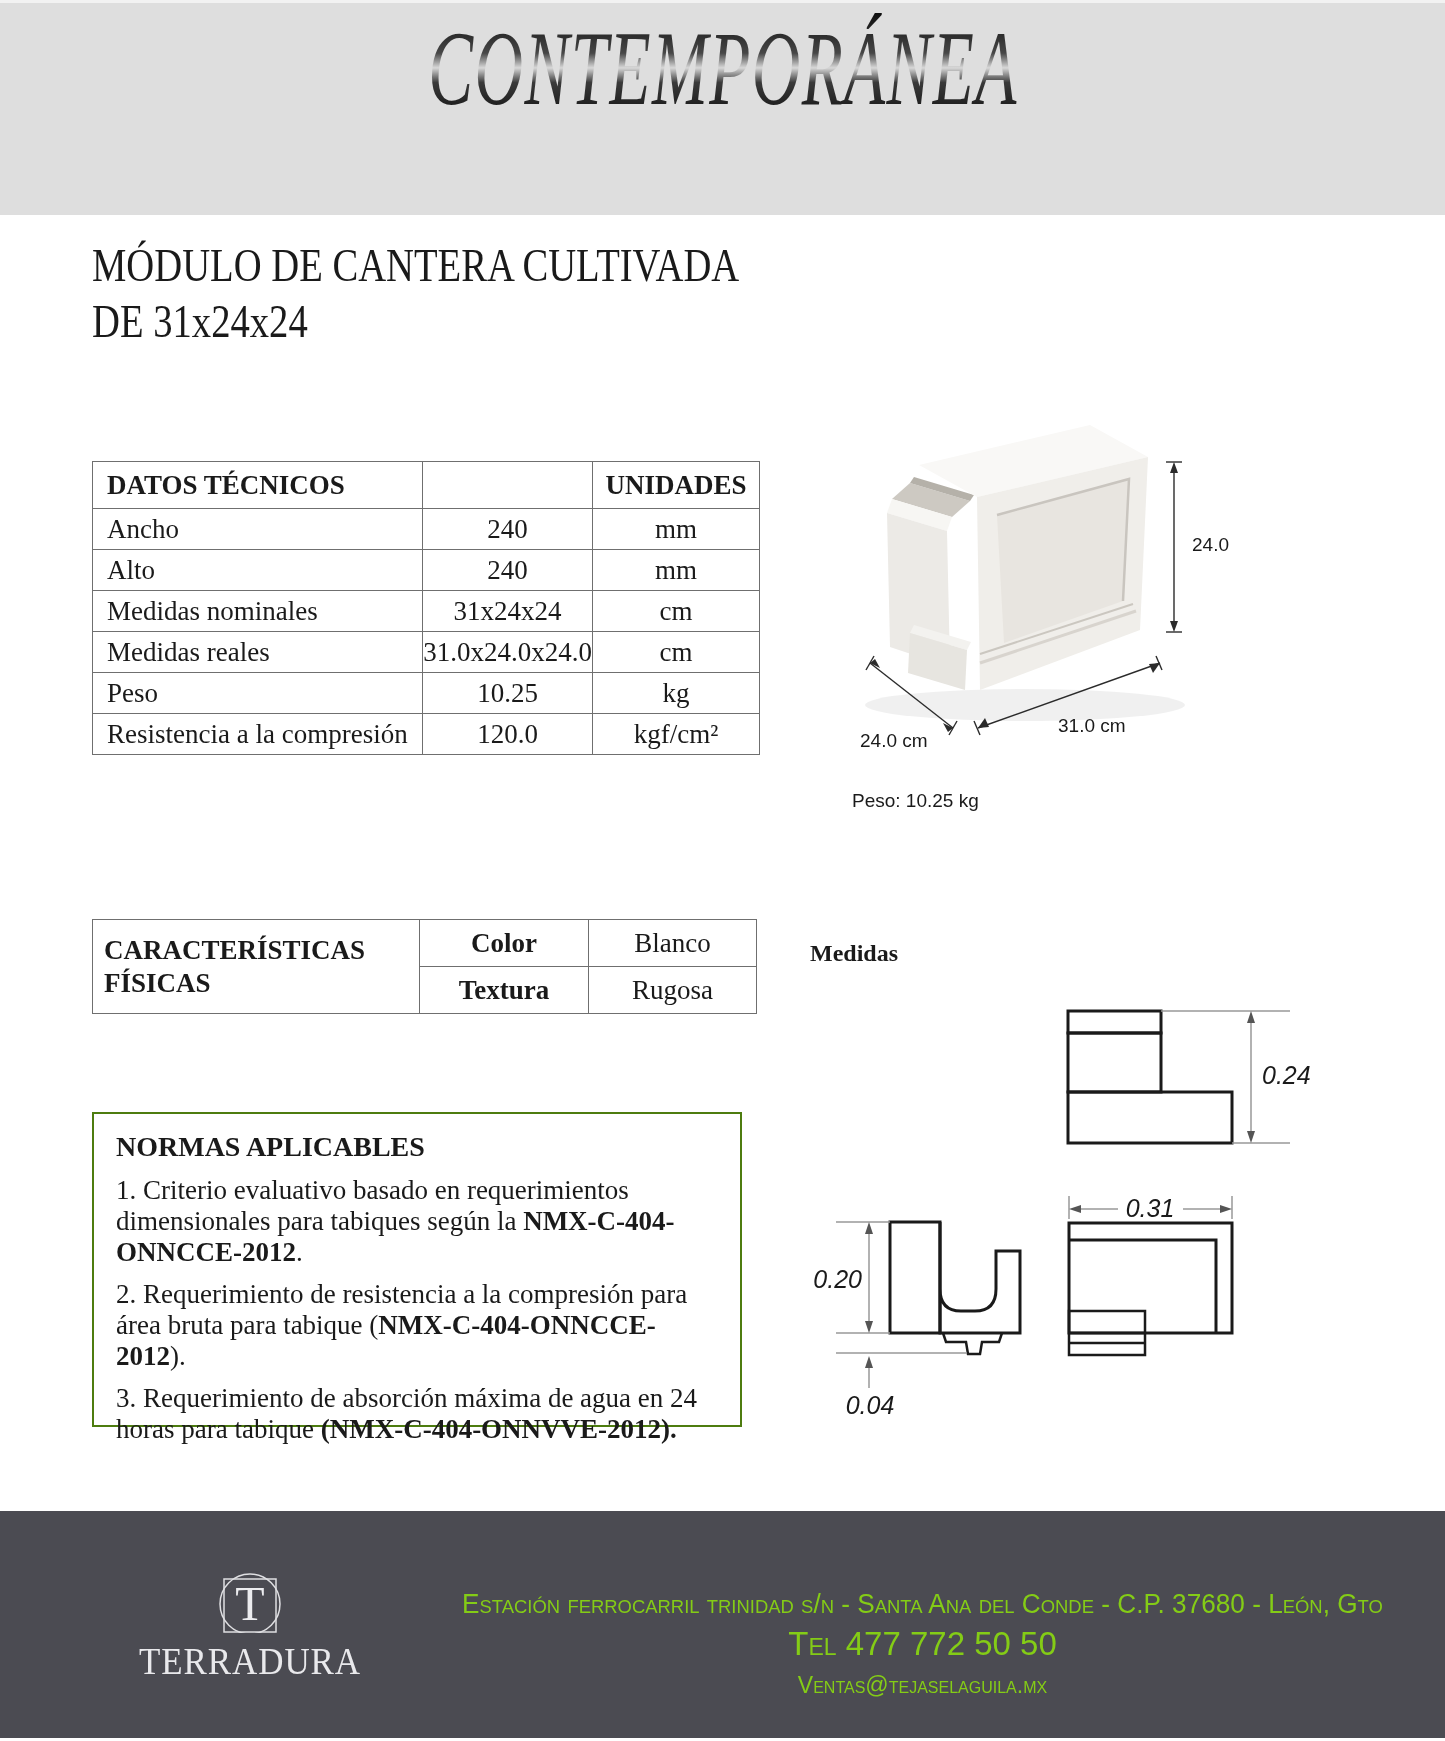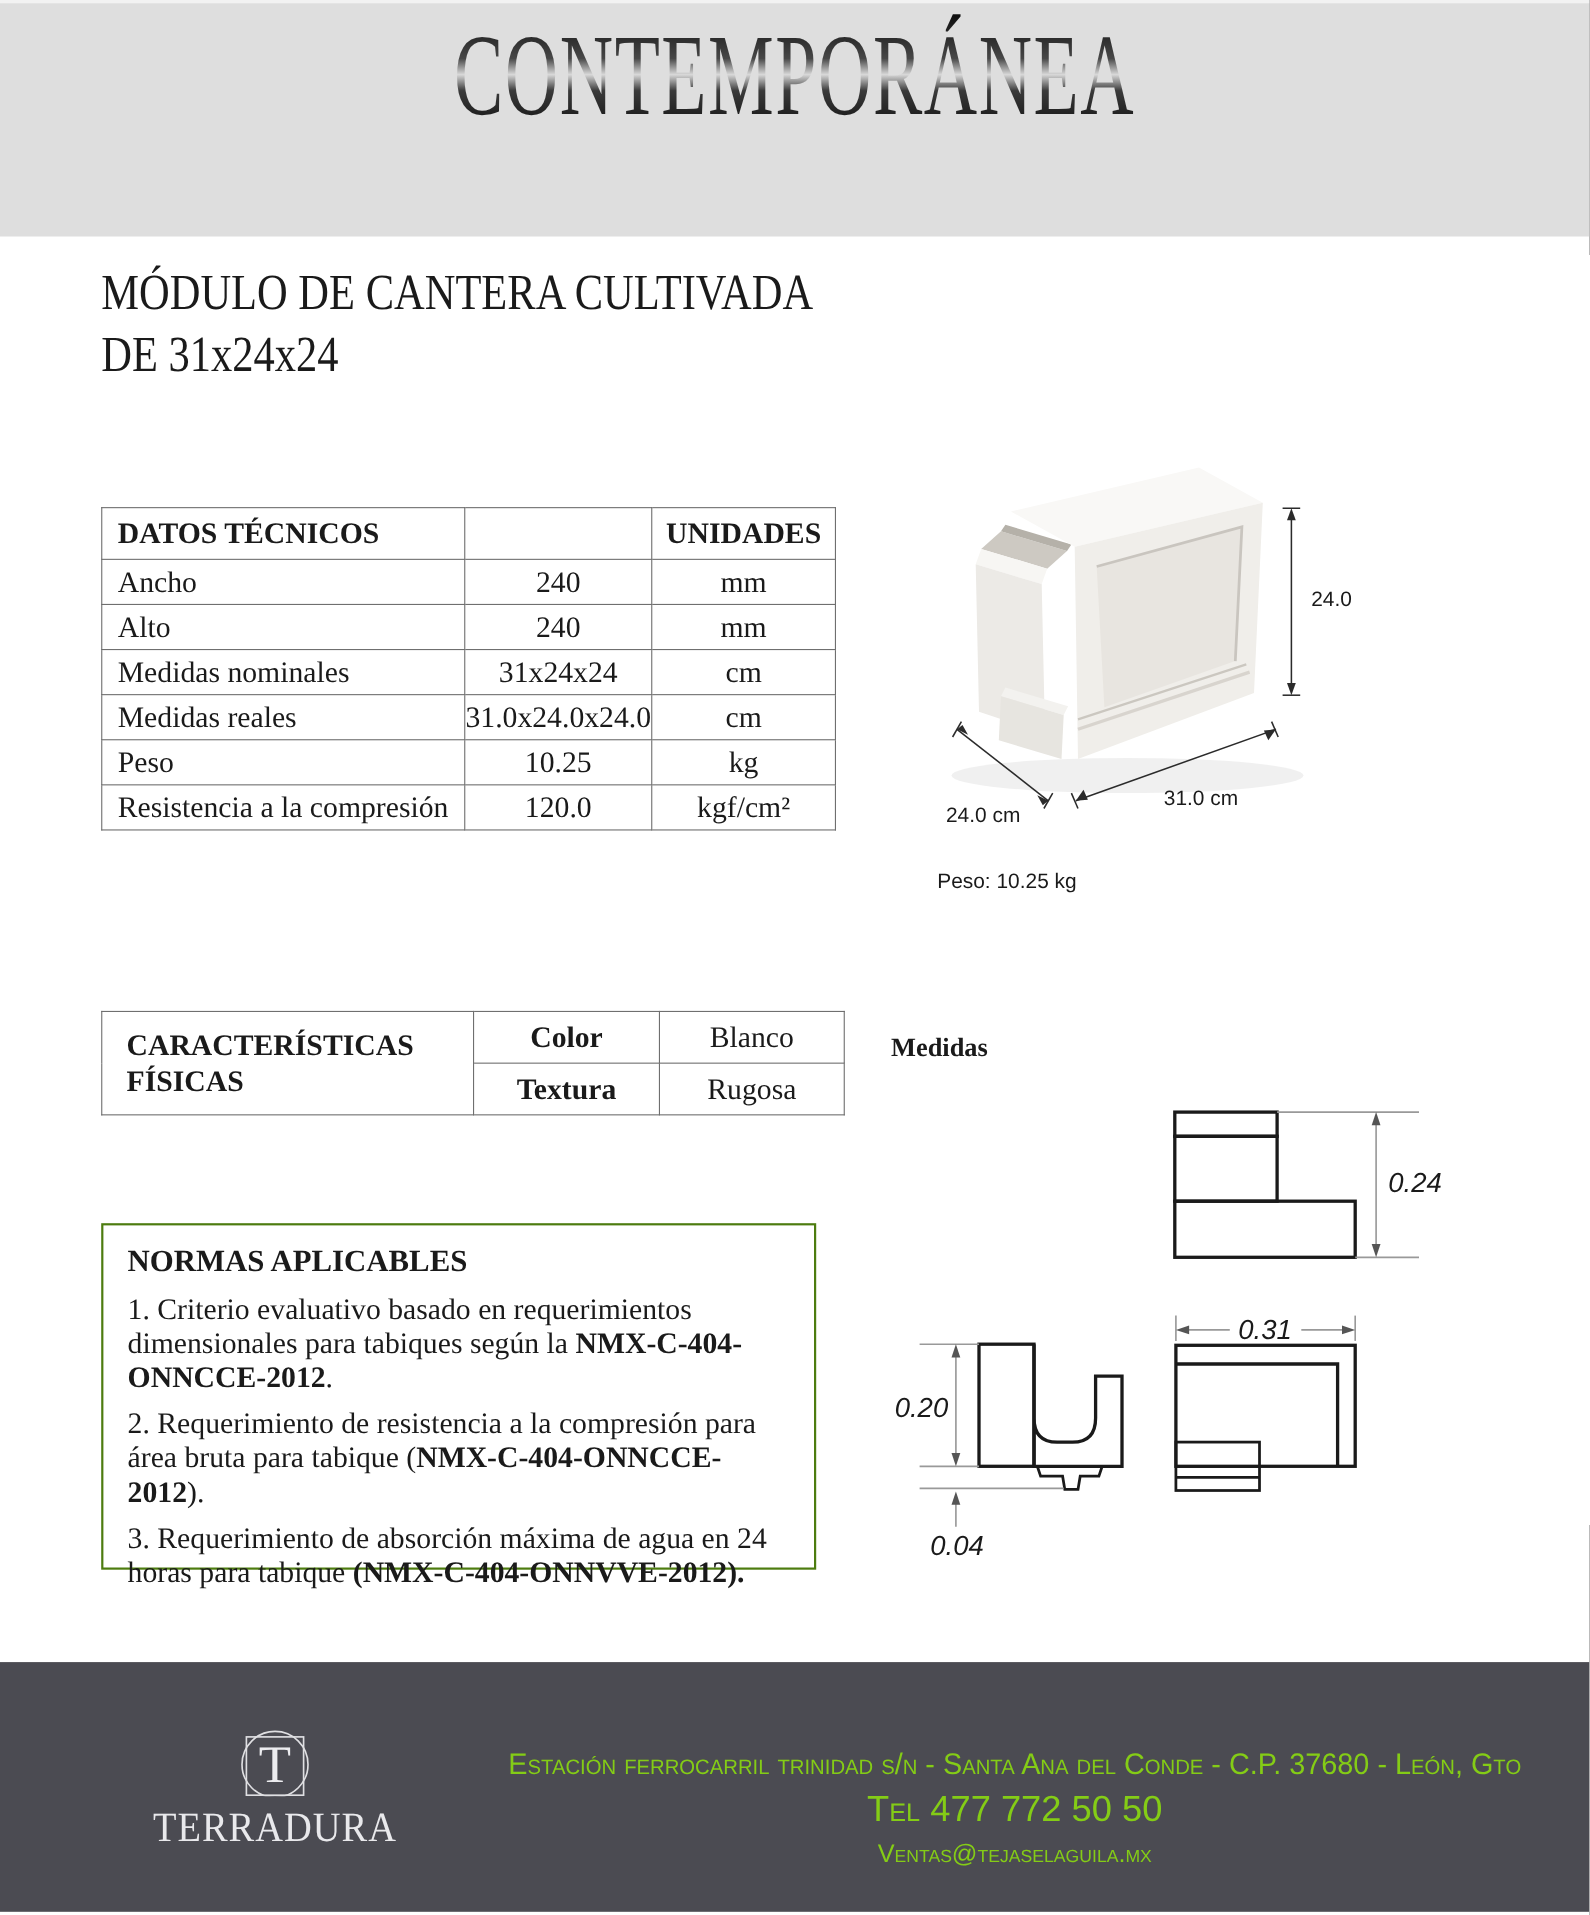--- a/index.html
+++ b/index.html
@@ -8,39 +8,39 @@
 
   
   .banner{position:absolute;left:0;top:0;width:1445px;height:215px;background:#dedede;border-top:3px solid #f2f2f2;box-sizing:border-box;}
   .title-line{position:absolute;left:0;right:0;text-align:center;font-size:96px;letter-spacing:2px;color:#161616;white-space:nowrap;}
   .title-line .tstretch{display:inline-block;transform:scale(0.70,1.10);transform-origin:50% 20%;}
   @supports (-webkit-background-clip: text) {
     .title-line .tstretch{
       background:linear-gradient(180deg,#050505 0%,#474747 38%,#d8d8d8 50%,#3a3a3a 62%,#050505 100%);
       -webkit-background-clip:text;background-clip:text;-webkit-text-fill-color:transparent;}
   }
-  .title-l1{top:6px;}
+  .title-l1{top:6px;font-style:italic;}
   .title-l2{top:94px;}
 
   
   .subtitle{position:absolute;left:92px;top:238px;font-size:46px;line-height:56px;transform:scaleX(0.84);transform-origin:0 0;white-space:nowrap;}
 
   
   table{border-collapse:collapse;table-layout:fixed;}
   .tech{position:absolute;left:92px;top:461px;width:650px;}
   .tech th,.tech td{border:1px solid #6f6f6f;font-size:27px;font-weight:normal;padding:0;vertical-align:middle;}
   .tech .c1{width:315px;text-align:left;padding-left:14px;}
   .tech .c2{width:169px;text-align:center;}
   .tech .c3{width:166px;text-align:center;}
   .tech thead th{height:46px;font-weight:bold;}
   .tech tbody td{height:40px;}
 
   .phys{position:absolute;left:92px;top:919px;width:650px;}
   .phys td{border:1px solid #6f6f6f;font-size:27px;padding:0;vertical-align:middle;height:46px;}
-  .phys .p1{width:315px;font-weight:bold;text-align:left;padding-left:22px;line-height:33px;}
+  .phys .p1{width:315px;font-weight:bold;text-align:left;padding-left:11px;line-height:33px;}
   .phys .p2{width:168px;font-weight:bold;text-align:center;}
   .phys .p3{width:167px;text-align:center;}
 
   
   .medidas-heading{position:absolute;left:810px;top:940px;font-size:24px;font-weight:bold;}
 
   
   .normas{position:absolute;left:92px;top:1112px;width:650px;height:315px;border:2px solid #4d7c0f;box-sizing:border-box;padding:16px 22px 0 22px;}
   .normas h3{margin:0 0 6px 0;font-size:28px;line-height:34px;}
   .normas p{margin:11px 0 0 0;font-size:27px;line-height:31px;}

